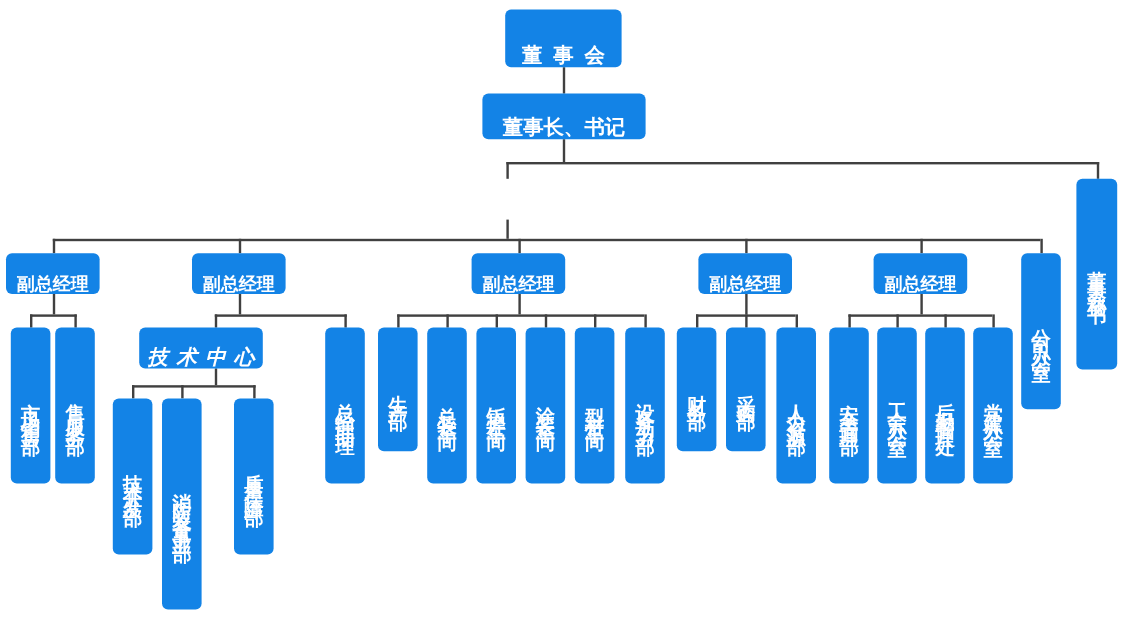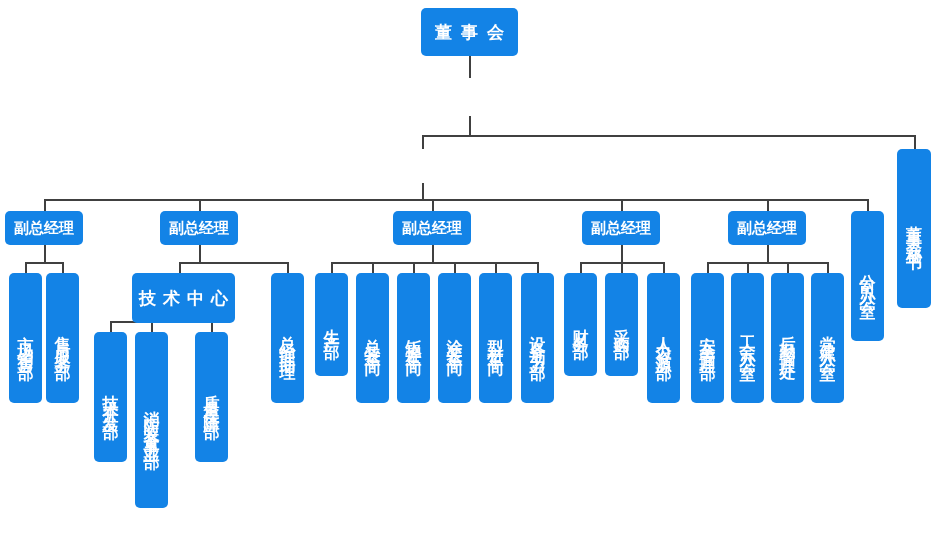--- a/index.html
+++ b/index.html
@@ -16,21 +16,21 @@
   .ln.v{width:2px;}
   .ln.h{height:2px;}
 
   
   .node{
     position:absolute;
     background:#1383e6;
     border-radius:5px;
     color:#ffffff;
     display:flex;
-    align-items:center;
+    align-items:flex-end;
     justify-content:center;
     box-sizing:border-box;
     text-align:center;
     line-height:1.0;
   }
   .node .txt{display:block;}
 
   
   .node.h-txt{font-size:17px;font-weight:bold;}
   .node.h-txt.wide .txt{letter-spacing:7px;text-indent:7px;}
@@ -107,20 +107,23 @@
   <div class="ln h" style="left:707px;top:262px;width:120px;"></div>
   <div class="ln v" style="left:707px;top:262px;height:11px;"></div>
   <div class="ln v" style="left:747px;top:262px;height:11px;"></div>
   <div class="ln v" style="left:787px;top:262px;height:11px;"></div>
   <div class="ln v" style="left:827px;top:262px;height:11px;"></div>
 
   <div class="node h-txt wide2" style="left:421px;top:8px;width:97px;height:48px;">
     <span class="txt">董事会</span>
   </div>
 
+  <div class="node h-txt" style="left:402px;top:78px;width:136px;height:38px;">
+    <span class="txt">董事长、书记</span>
+  </div>
 
 
   <div class="node v-txt" style="left:897px;top:149px;width:34px;height:159px;">
     <span class="txt">董事会秘书</span>
   </div>
 
   <div class="node v-txt" style="left:851px;top:211px;width:33px;height:130px;">
     <span class="txt">公司办公室</span>
   </div>
 
@@ -140,21 +143,21 @@
     <span class="txt">副总经理</span>
   </div>
 
   <div class="node v-txt" style="left:9px;top:273px;width:33px;height:130px;">
     <span class="txt">市场销售部</span>
   </div>
   <div class="node v-txt" style="left:46px;top:273px;width:33px;height:130px;">
     <span class="txt">售后服务部</span>
   </div>
 
-  <div class="node h-txt wide" style="left:132px;top:273px;width:103px;height:50px;">
+  <div class="node h-txt wide" style="left:116px;top:273px;width:103px;height:34px;font-style:italic;">
     <span class="txt">技术中心</span>
   </div>
   <div class="node v-txt" style="left:271px;top:273px;width:33px;height:130px;">
     <span class="txt">总经理助理</span>
   </div>
 
   <div class="node v-txt" style="left:94px;top:332px;width:33px;height:130px;">
     <span class="txt">技术开发部</span>
   </div>
   <div class="node v-txt" style="left:135px;top:332px;width:33px;height:176px;">

